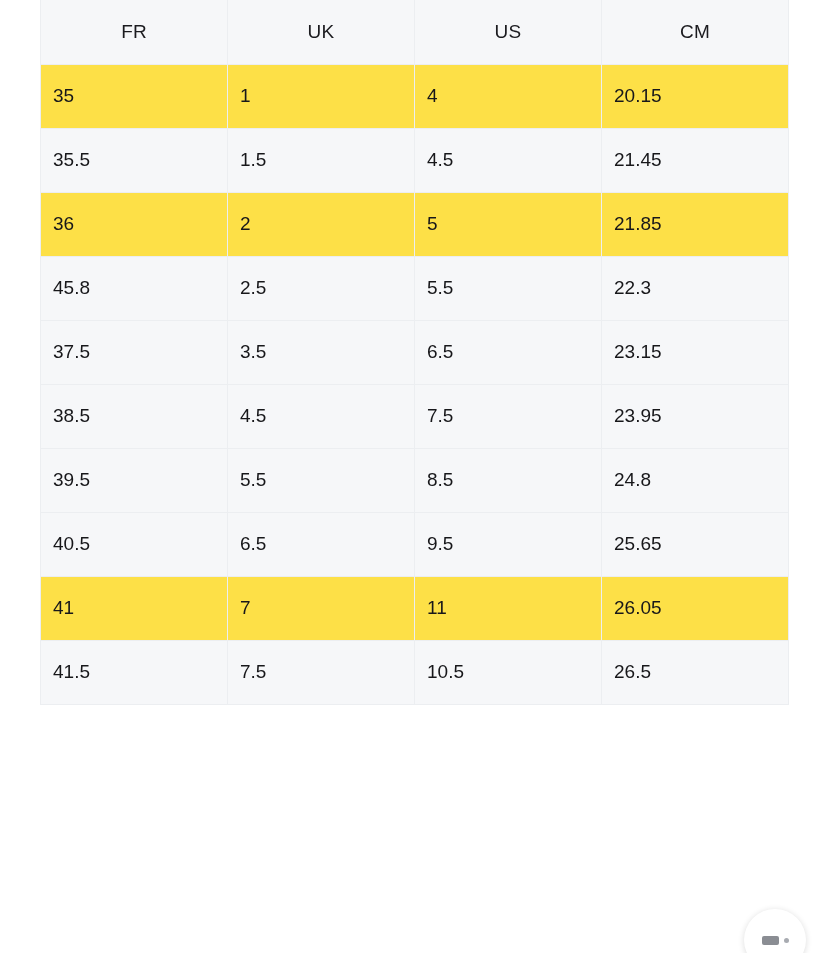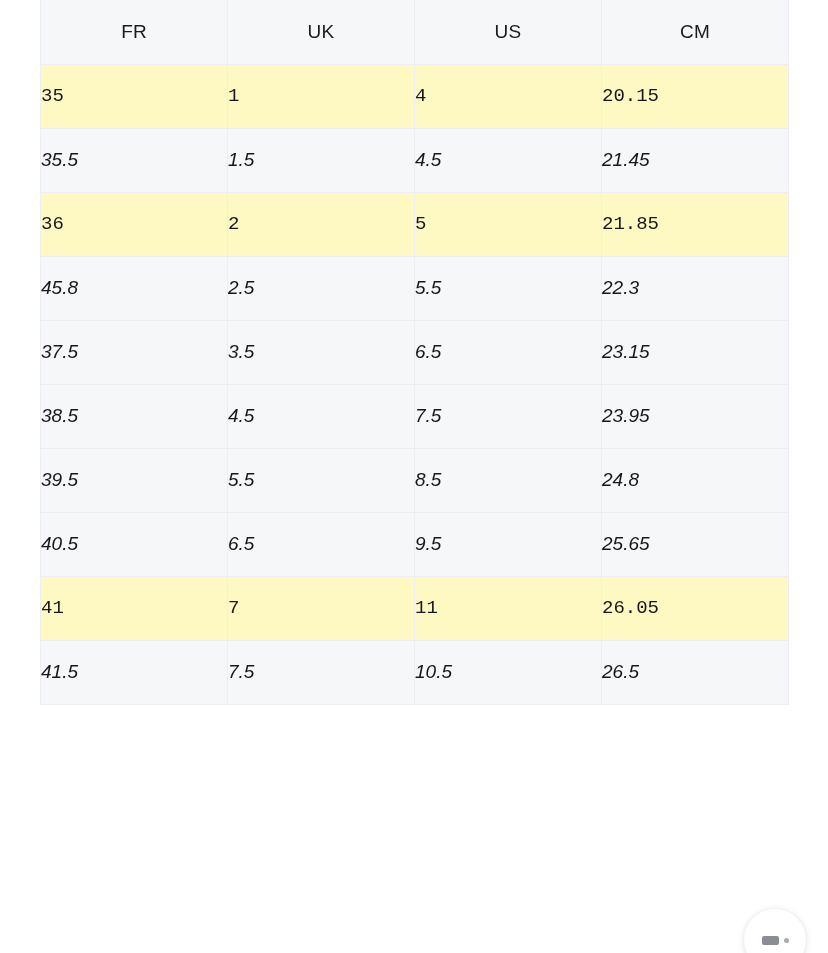--- a/index.html
+++ b/index.html
@@ -33,21 +33,21 @@
     table-layout: fixed;
   }
 
   #size-chart col.c {
     width: 25%;
   }
 
   #size-chart th,
   #size-chart td {
     height: 64px;
-    padding: 0;
+    padding: 12px;
     vertical-align: middle;
     border-right: 1px solid #eceef1;
     border-bottom: 1px solid #eceef1;
     box-sizing: border-box;
   }
 
   #size-chart th:last-child,
   #size-chart td:last-child {
     border-right: 1px solid #eceef1;
   }
@@ -57,27 +57,25 @@
   }
 
   thead th {
     font-size: 19px;
     font-weight: 500;
     color: #1b1b1f;
     letter-spacing: 0.2px;
   }
 
   tbody tr.row-odd {
-    background: #fef9c3;
-    font-family: Liberation Mono, monospace;
+    background: #fde047;
   }
 
   tbody tr.row-even {
     background: #f6f7f9;
-    font-style: italic;
   }
 
   tbody td {
     font-size: 19px;
     font-weight: 400;
     color: #17171a;
   }
 
   
   #size-chart thead th:first-child,

